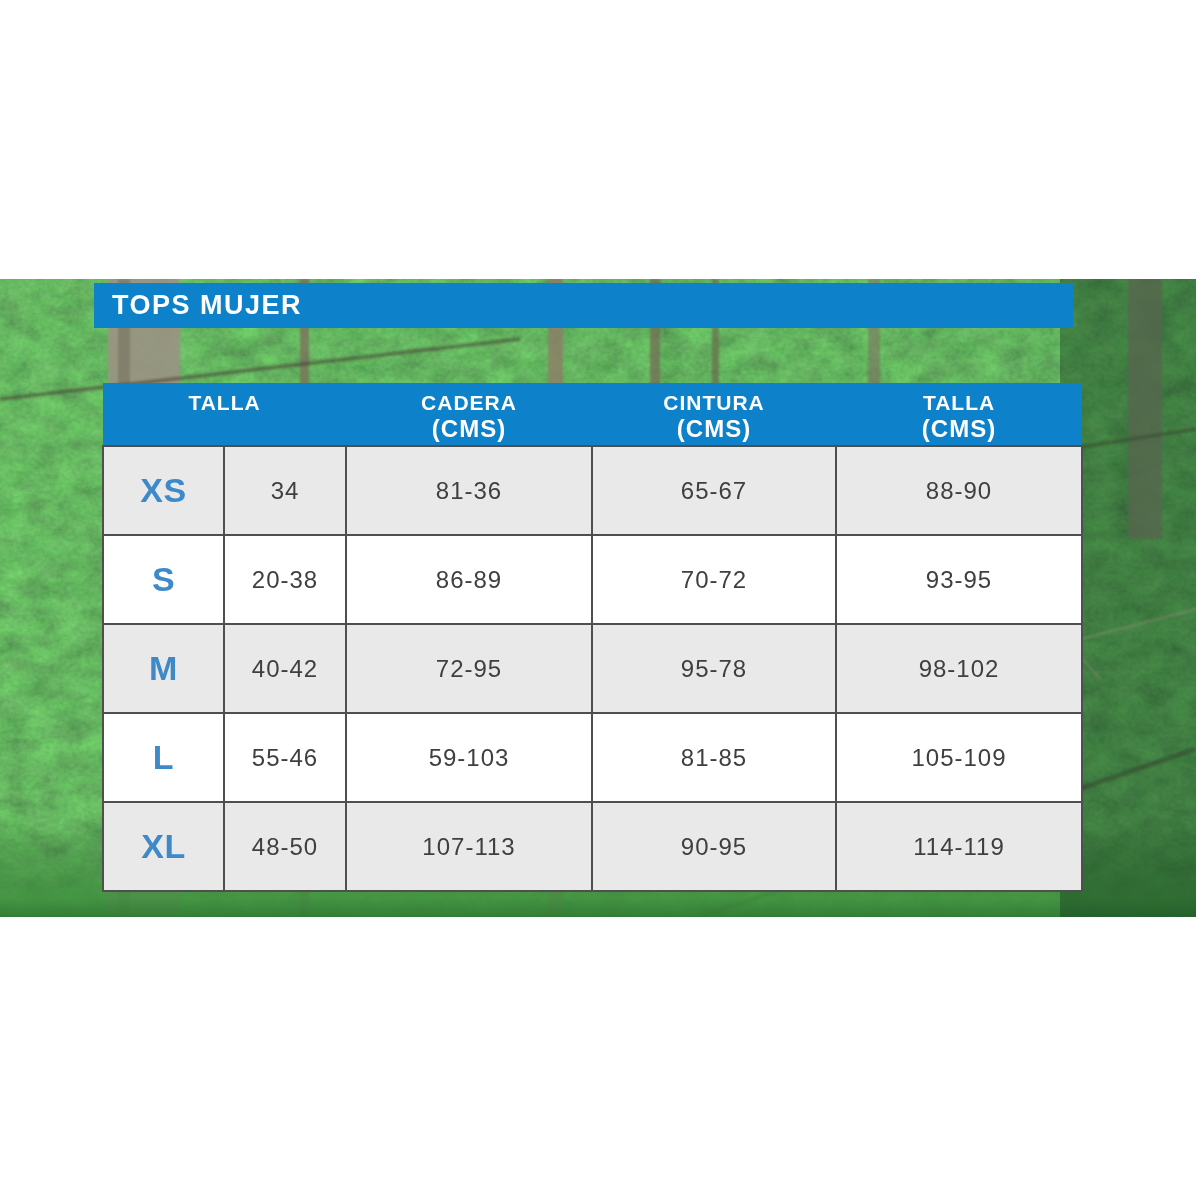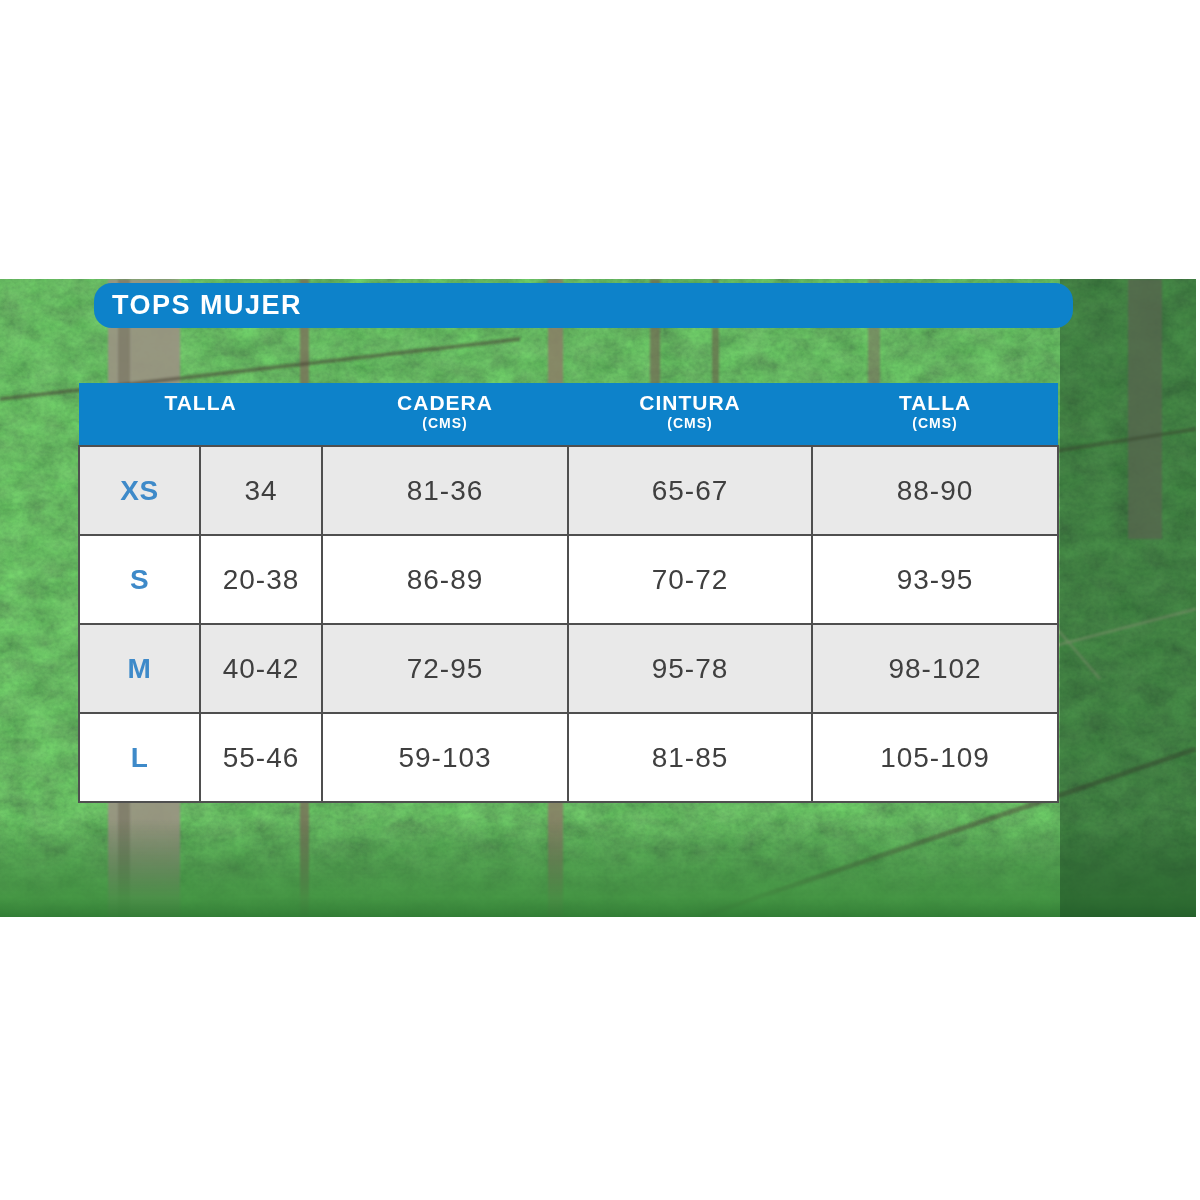--- a/index.html
+++ b/index.html
@@ -14,44 +14,44 @@
     background:#2e6b34;
   }
   .photo svg{display:block;}
 
   
   .title-bar{
     position:absolute;left:94px;top:283px;width:979px;height:45px;
     background:#0d82ca;color:#ffffff;
     display:flex;align-items:center;
     padding-left:18px;box-sizing:border-box;
-    font-size:27px;font-weight:bold;letter-spacing:1.5px;border-radius:18px;
+    font-size:27px;font-weight:bold;letter-spacing:1.5px;
   }
 
   
   .size-table{
-    position:absolute;left:78px;top:383px;
+    position:absolute;left:102px;top:383px;
     border-collapse:collapse;table-layout:fixed;width:979px;
   }
   .size-table th{
     background:#0d82ca;color:#ffffff;border:none;
     height:54px;vertical-align:top;padding-top:7px;
     font-size:21px;font-weight:bold;letter-spacing:1px;line-height:1.2;
     text-align:center;
   }
-  .size-table th .sub{display:block;font-size:14px;letter-spacing:1px;}
+  .size-table th .sub{display:block;font-size:24px;letter-spacing:1px;}
   .size-table td{
     border:2px solid #4f4f4f;
     height:85px;text-align:center;vertical-align:middle;
-    font-size:28px;color:#3f3f3f;letter-spacing:1px;
+    font-size:24px;color:#3f3f3f;letter-spacing:1px;
   }
   .size-table tr.gray td{background:#e9e9e9;}
   .size-table tr.white td{background:#ffffff;}
   .size-table td.size-label{
-    color:#3e8ac9;font-weight:bold;font-size:28px;letter-spacing:0.5px;text-align:center;
+    color:#3e8ac9;font-weight:bold;font-size:34px;letter-spacing:0.5px;text-align:center;
   }
 </style>
 </head>
 <body>
 
 <div class="photo">
   <svg width="1196" height="638" viewBox="0 0 1196 638" xmlns="http://www.w3.org/2000/svg">
     <defs>
       <linearGradient id="baseGreen" x1="0" y1="0" x2="1" y2="0">
         <stop offset="0" stop-color="#4e8c48"></stop>
@@ -162,14 +162,21 @@
       <td>95-78</td>
       <td>98-102</td>
     </tr>
     <tr class="white">
       <td class="size-label">L</td>
       <td>55-46</td>
       <td>59-103</td>
       <td>81-85</td>
       <td>105-109</td>
     </tr>
+    <tr class="gray">
+      <td class="size-label">XL</td>
+      <td>48-50</td>
+      <td>107-113</td>
+      <td>90-95</td>
+      <td>114-119</td>
+    </tr>
   </tbody>
 </table>
 
 </body></html>

